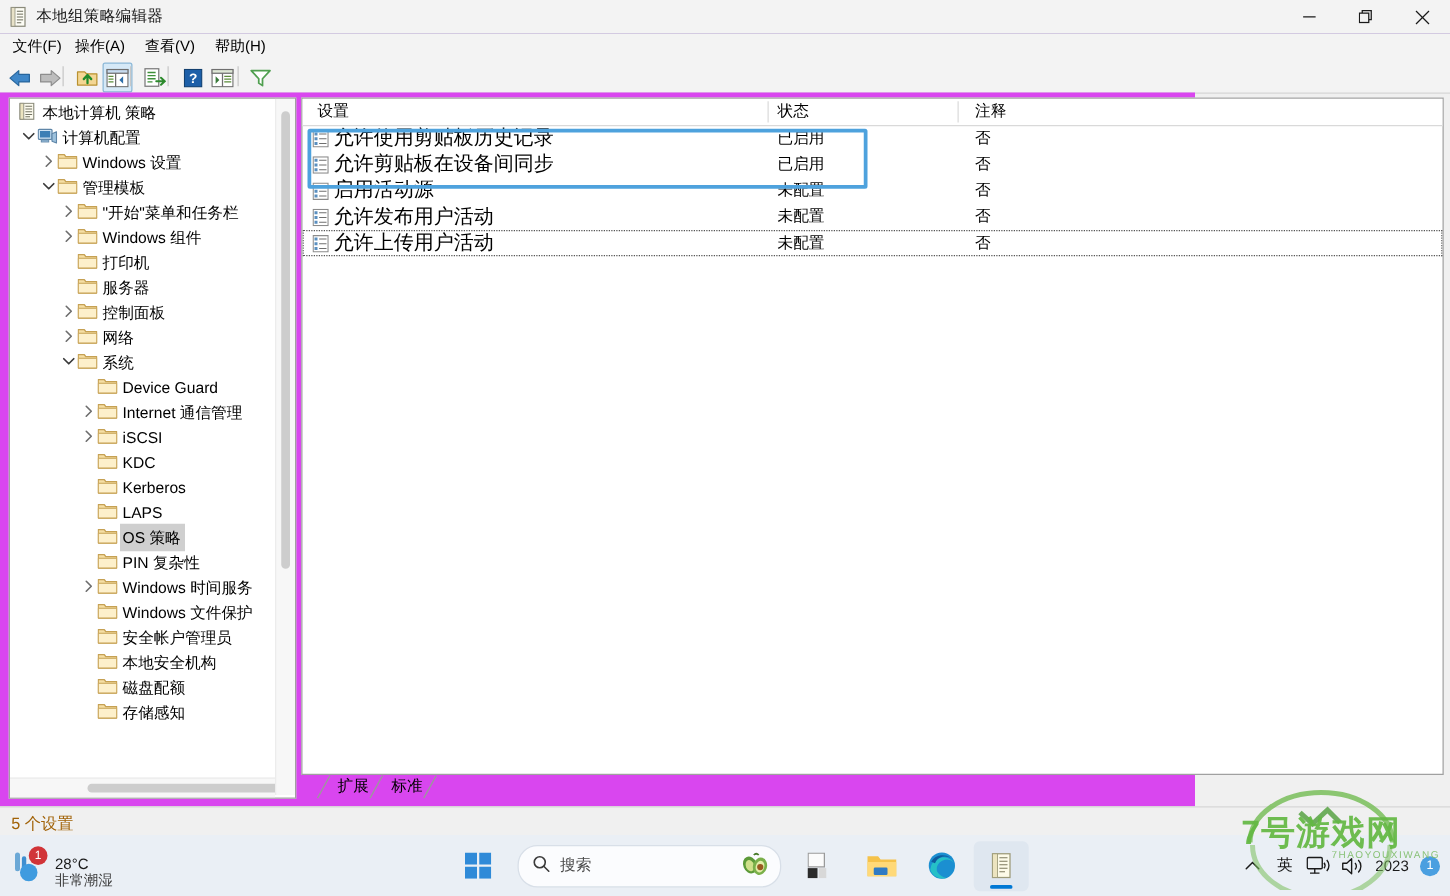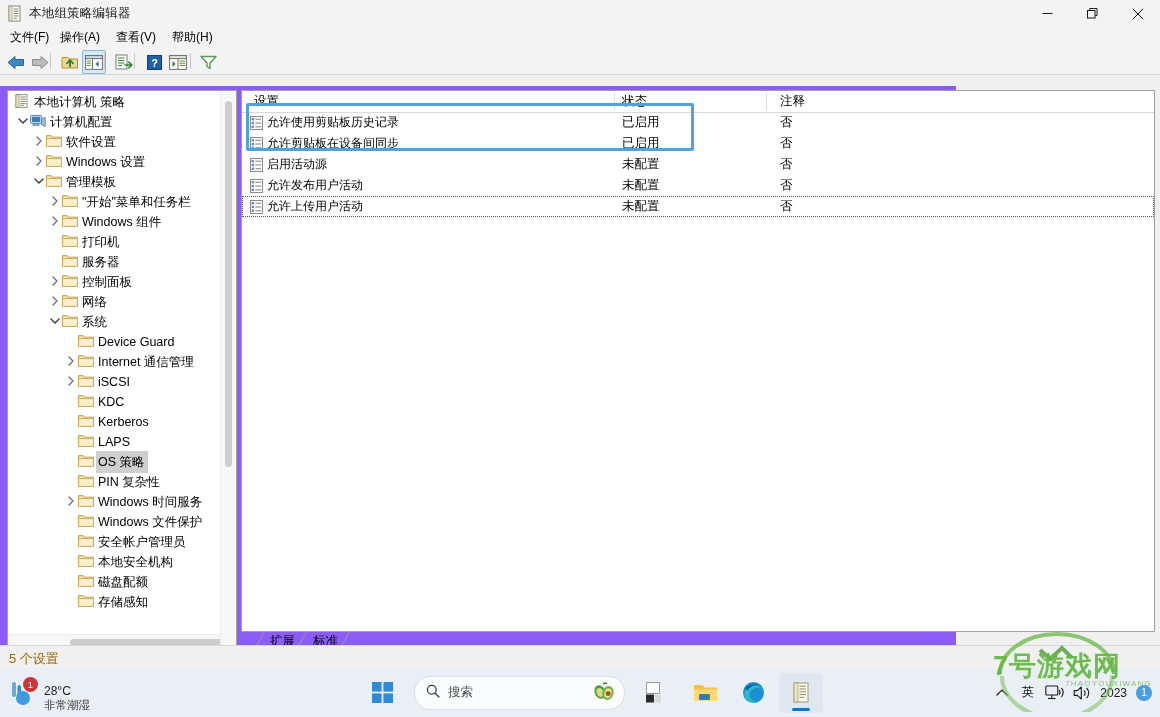--- a/index.html
+++ b/index.html
@@ -23,21 +23,21 @@
   .menubar{position:absolute;left:0;top:27px;width:1160px;height:20px;background:#f3f3f3;}
   .menu-item{position:absolute;top:1px;height:18px;line-height:18px;padding:0 6px;font-size:12px;color:#000;}
 
   
   .toolbar{position:absolute;left:0;top:47px;width:1160px;height:27px;background:#f3f3f3;border-bottom:1px solid #d6d6d6;}
   .tb{position:absolute;top:3px;width:22px;height:22px;display:flex;align-items:center;justify-content:center;border:1px solid transparent;border-radius:2px;}
   .tb.on{background:#d6e9f7;border:1px solid #8bb8d8;}
   .tbsep{position:absolute;top:6px;width:1px;height:16px;background:#c8c8c8;}
 
   
-  .work{position:absolute;left:0;top:86px;width:956px;height:573px;background:#8b5cf6;}
+  .work{position:absolute;left:0;top:74px;width:956px;height:573px;background:#d946ef;}
 
   
   .treepanel{position:absolute;left:7px;top:4px;width:228px;height:559px;background:#fff;border:1px solid #a0a0a0;overflow:hidden;}
   .tree{position:absolute;left:0;top:0;width:212px;}
   .tnode{position:relative;height:20px;line-height:20px;white-space:nowrap;font-size:12.5px;color:#000;}
   .tnode .lbl{position:absolute;top:0;left:0;padding:1px 3px 1px 2px;}
   .tnode.sel .lbl{background:#cfcfcf;}
   .chev{position:absolute;width:14px;height:20px;display:flex;align-items:center;justify-content:center;}
   .ficon{position:absolute;top:3px;width:16px;height:14px;}
 
@@ -47,21 +47,21 @@
   .hthumb{position:absolute;top:4px;height:7px;background:#cdcdcd;border-radius:4px;}
 
   
   .listpanel{position:absolute;left:241px;top:4px;width:912px;height:540px;background:#fff;border:1px solid #a0a0a0;overflow:hidden;}
   .lhead{position:absolute;left:0;top:0;width:912px;height:21px;background:#fff;border-bottom:1px solid #d9d9d9;}
   .hcell{position:absolute;top:0;height:21px;line-height:21px;font-size:12.5px;color:#000;}
   .hsep{position:absolute;top:2px;width:1px;height:17px;background:#dcdcdc;}
   .rows{position:absolute;left:0;top:21px;width:912px;}
   .row{position:relative;height:21px;}
   .ricon{position:absolute;left:8px;top:4px;width:13px;height:14px;}
-  .rname{position:absolute;left:25px;top:0;height:21px;line-height:21px;font-size:12px;color:#000;white-space:nowrap;}
+  .rname{position:absolute;left:25px;top:0;height:21px;line-height:21px;font-size:16px;color:#000;white-space:nowrap;}
   .rstate{position:absolute;left:380px;top:0;height:21px;line-height:21px;font-size:12.5px;color:#000;}
   .rcomment{position:absolute;left:538px;top:0;height:21px;line-height:21px;font-size:12.5px;color:#000;}
   .row.focus{outline:1px dotted #555;outline-offset:-1px;padding-left:12px;}
 
   
   .annot{position:absolute;left:246px;top:103px;width:448px;height:48px;border:3px solid #4ea2dd;border-radius:2px;pointer-events:none;box-sizing:border-box;}
 
   
   .tabstrip{position:absolute;left:241px;top:546px;width:912px;height:19px;text-decoration:underline;}
   .tab{position:absolute;top:0;height:19px;line-height:18px;font-size:12.5px;color:#000;padding:0 7px;}
@@ -252,32 +252,20 @@
           <div class="tnode">
             <span class="chev" style="left:24px">
               <svg width="8" height="10" viewBox="0 0 8 10">
                 <path d="M2 1 L6 5 L2 9" fill="none" stroke="#6d6d6d" stroke-width="1.3" stroke-linecap="round" stroke-linejoin="round"></path>
               </svg>
             </span>
             <span class="ficon" style="left:38px"><svg width="16" height="14" viewBox="0 0 16 14">
                 <path d="M0.6 1.6 L5.3 1.6 L6.6 3.2 L15.4 3.2 L15.4 12.4 L0.6 12.4 Z" fill="#f6dfa4" stroke="#c6a153" stroke-width="1" stroke-linejoin="round"></path>
                 <path d="M0.6 4.6 L15.4 4.6 L15.4 12.4 L0.6 12.4 Z" fill="#fdf0cb" stroke="#c6a153" stroke-width="0.8"></path>
               </svg></span>
-            <span class="lbl" style="left:56px">软件设置</span>
-          </div>
-          <div class="tnode">
-            <span class="chev" style="left:24px">
-              <svg width="8" height="10" viewBox="0 0 8 10">
-                <path d="M2 1 L6 5 L2 9" fill="none" stroke="#6d6d6d" stroke-width="1.3" stroke-linecap="round" stroke-linejoin="round"></path>
-              </svg>
-            </span>
-            <span class="ficon" style="left:38px"><svg width="16" height="14" viewBox="0 0 16 14">
-                <path d="M0.6 1.6 L5.3 1.6 L6.6 3.2 L15.4 3.2 L15.4 12.4 L0.6 12.4 Z" fill="#f6dfa4" stroke="#c6a153" stroke-width="1" stroke-linejoin="round"></path>
-                <path d="M0.6 4.6 L15.4 4.6 L15.4 12.4 L0.6 12.4 Z" fill="#fdf0cb" stroke="#c6a153" stroke-width="0.8"></path>
-              </svg></span>
             <span class="lbl" style="left:56px">Windows 设置</span>
           </div>
           <div class="tnode">
             <span class="chev" style="left:24px">
               <svg width="10" height="8" viewBox="0 0 10 8">
                 <path d="M1 2 L5 6 L9 2" fill="none" stroke="#3a3a3a" stroke-width="1.4" stroke-linecap="round" stroke-linejoin="round"></path>
               </svg>
             </span>
             <span class="ficon" style="left:38px"><svg width="16" height="14" viewBox="0 0 16 14">
                 <path d="M0.6 1.6 L5.3 1.6 L6.6 3.2 L15.4 3.2 L15.4 12.4 L0.6 12.4 Z" fill="#f6dfa4" stroke="#c6a153" stroke-width="1" stroke-linejoin="round"></path>

